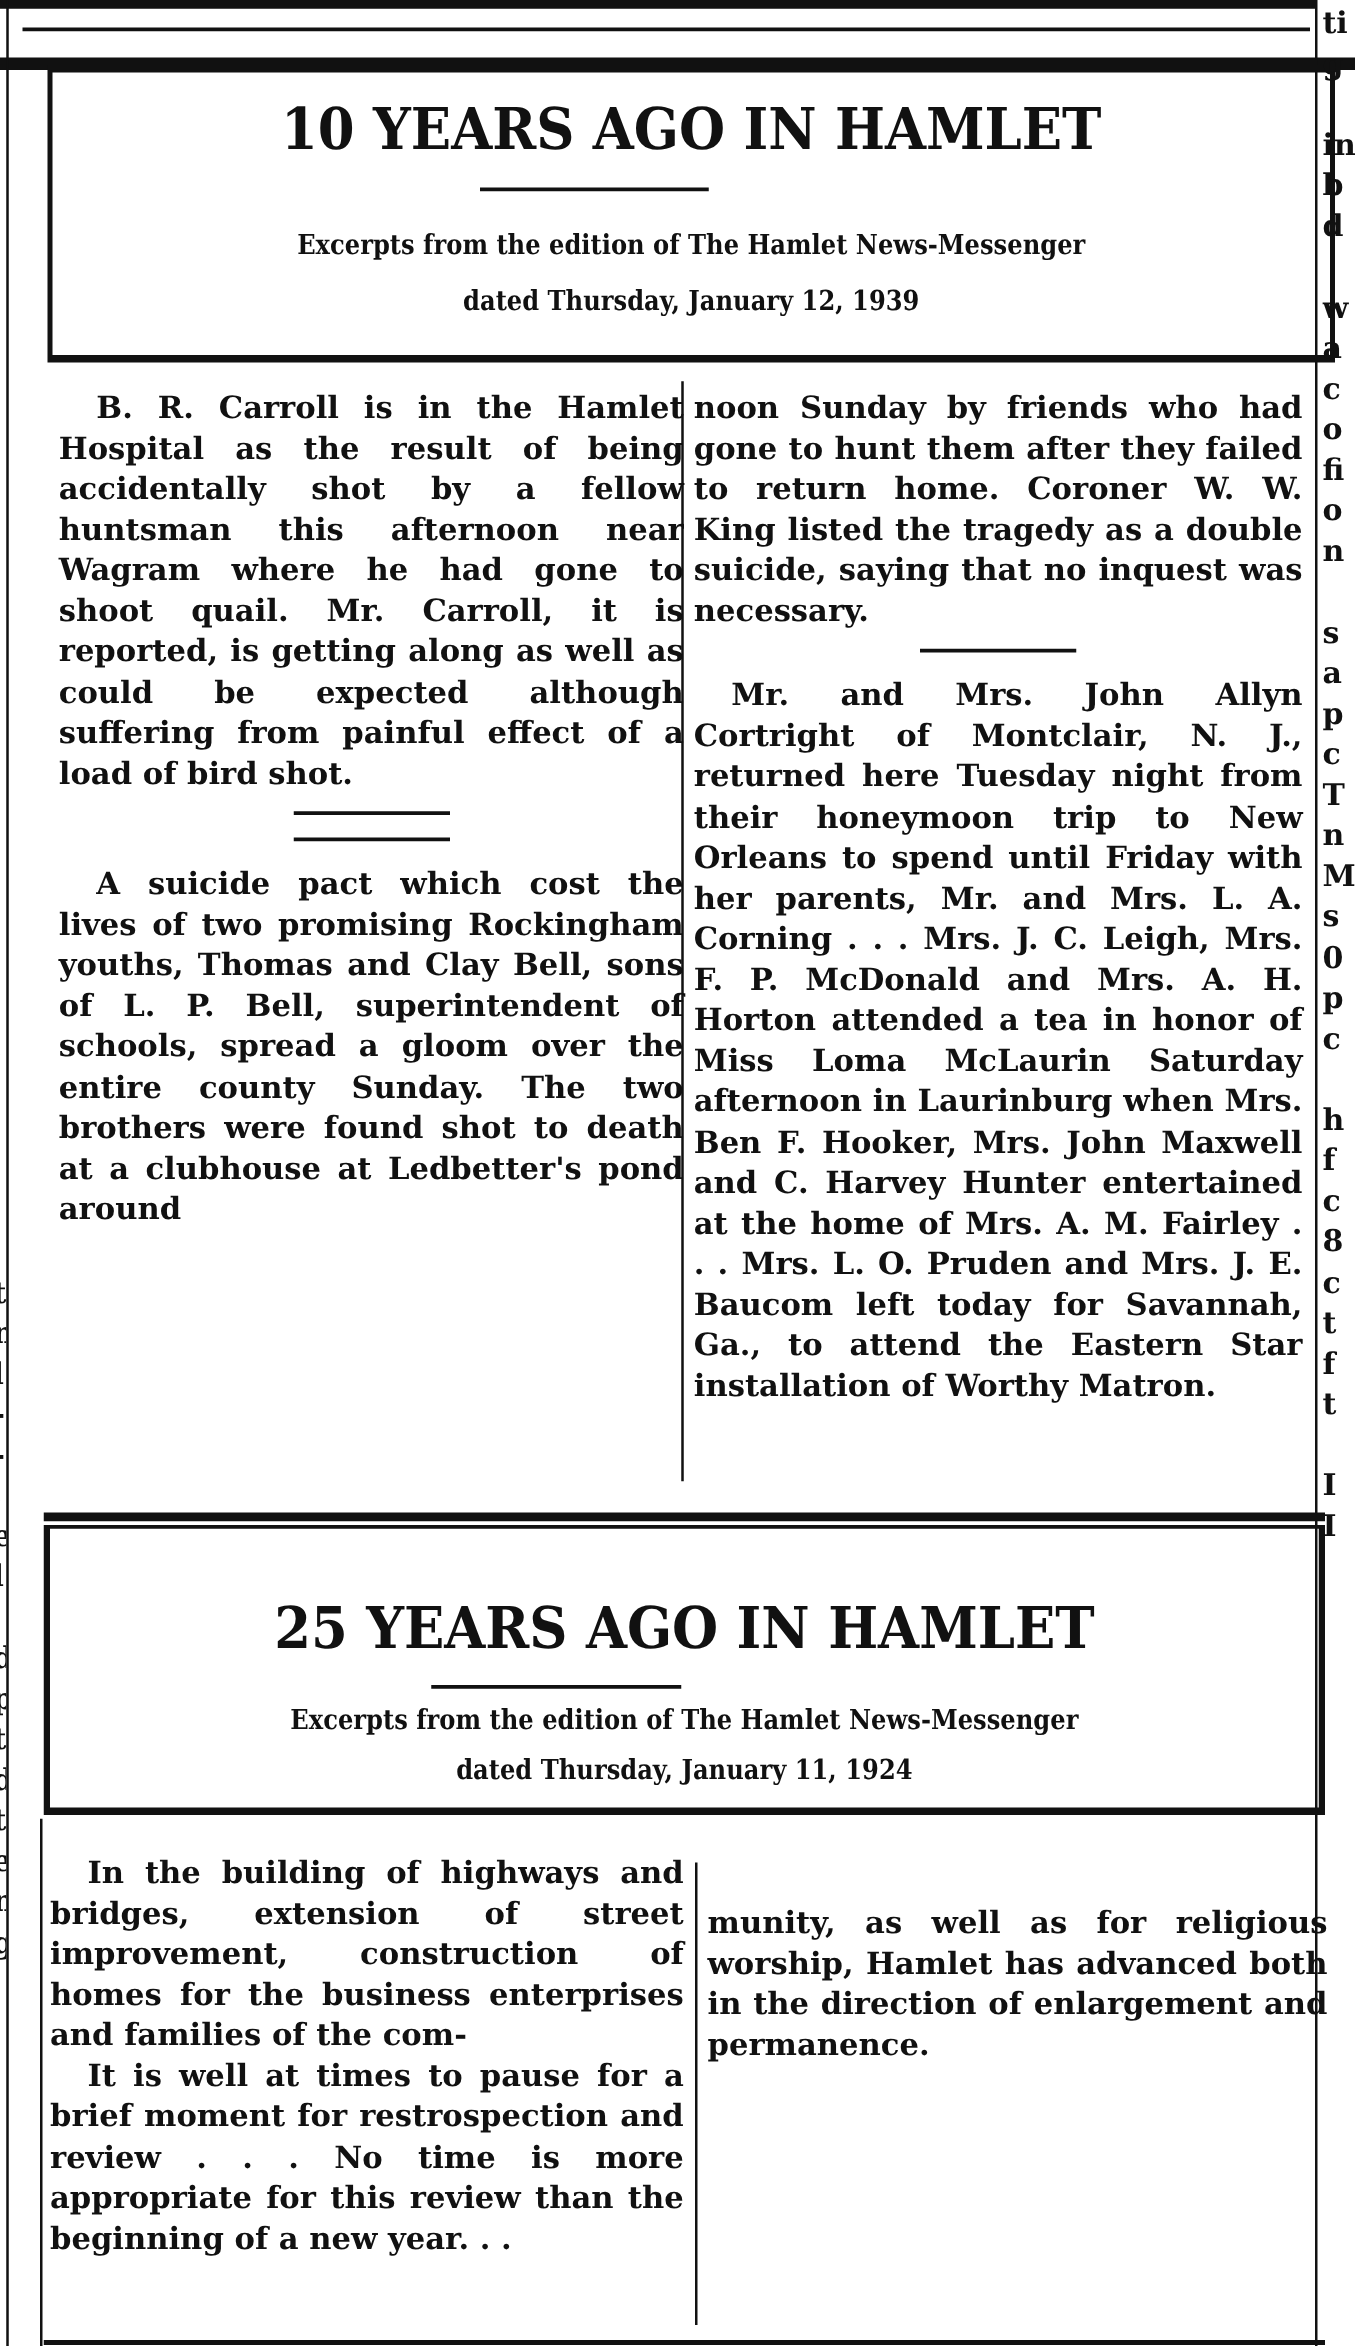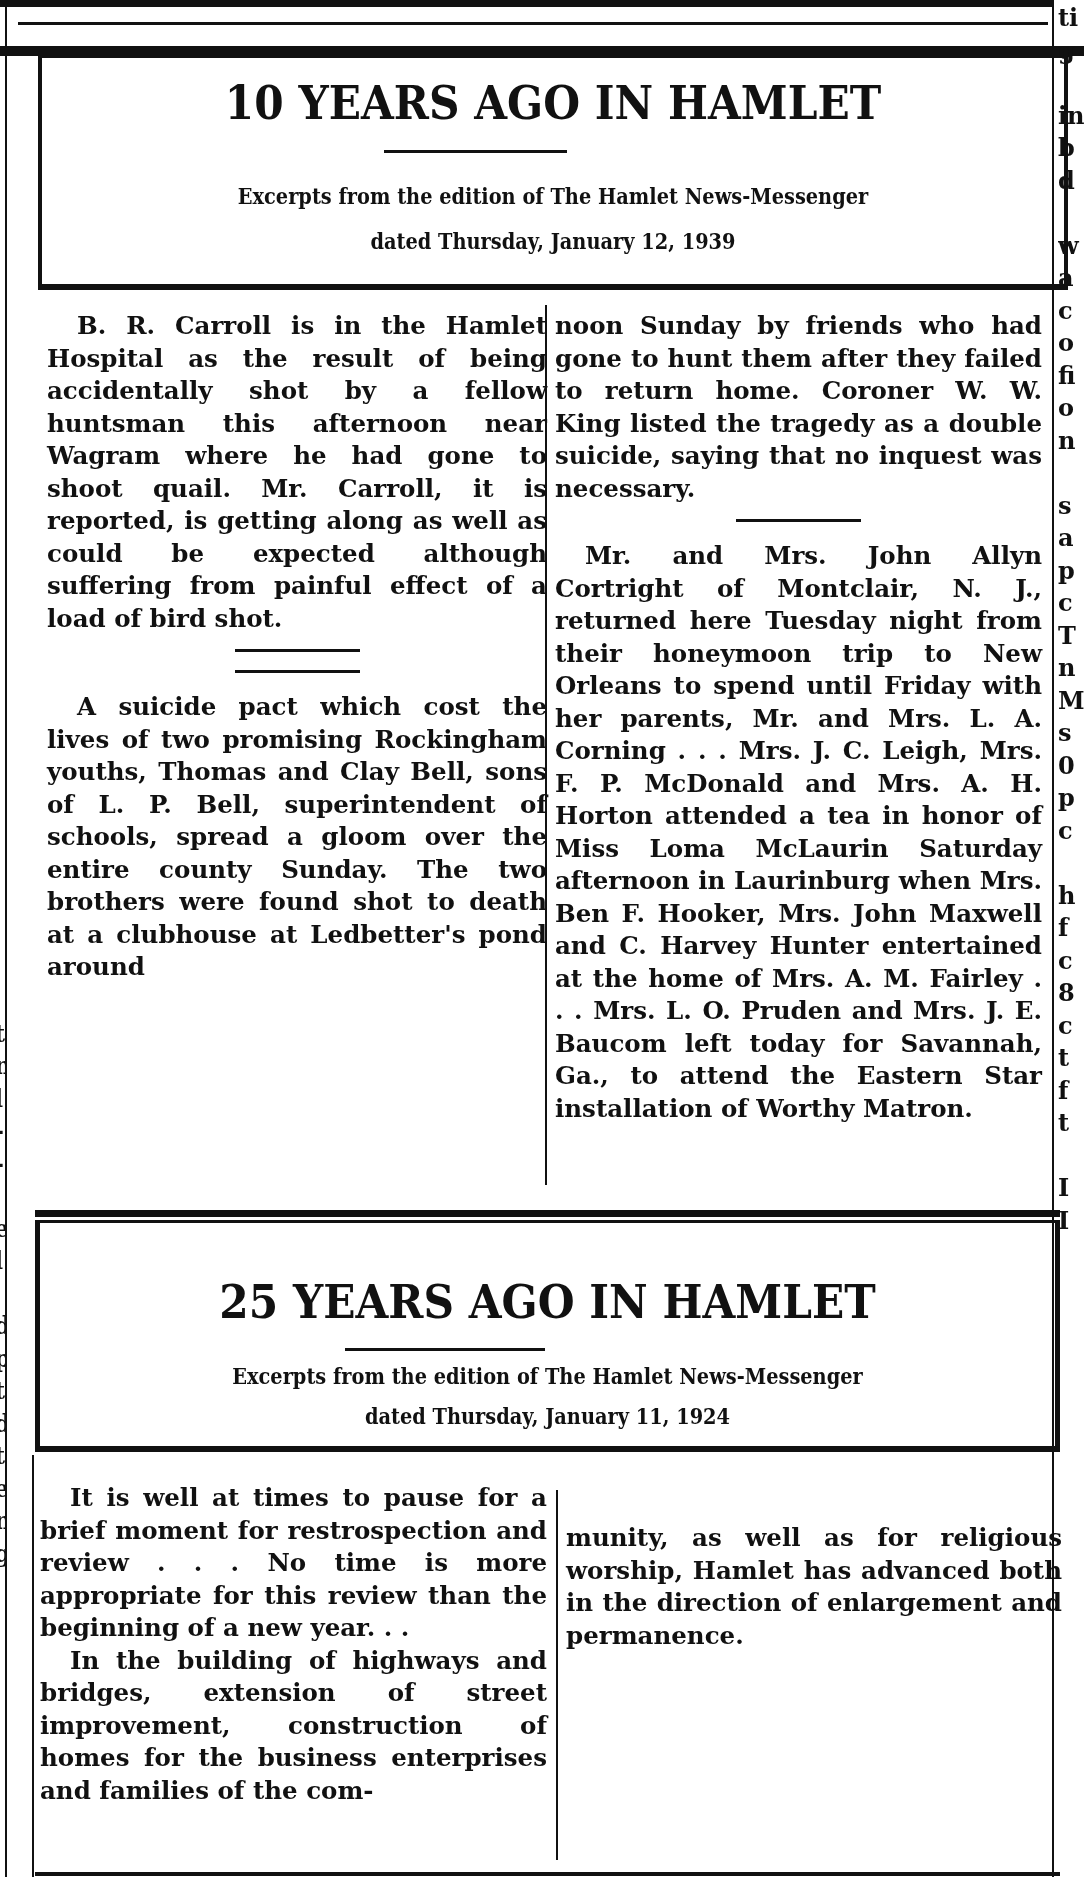--- a/index.html
+++ b/index.html
@@ -52,22 +52,22 @@
   <div class="headline" style="top:52px;">25 YEARS AGO IN HAMLET</div>
   <div class="rule" style="left:305px;width:200px;top:125px;"></div>
   <div class="sub" style="top:140px;">Excerpts from the edition of The Hamlet News-Messenger</div>
   <div class="sub" style="top:180px;">dated Thursday, January 11, 1924</div>
 </div>
 
 <div class="vline" style="left:556px;top:1490px;width:2px;height:370px;"></div>
 <div class="vline" style="left:32px;top:1455px;width:2px;height:422px;"></div>
 
 <div class="col" style="left:40px;top:1482px;width:507px;">
+  <p>In the building of highways and bridges, extension of street improvement, construction of homes for the business enterprises and families of the com-</p>
   <p>It is well at times to pause for a brief moment for restrospection and review . . . No time is more appropriate for this review than the beginning of a new year. . .</p>
-  <p>In the building of highways and bridges, extension of street improvement, construction of homes for the business enterprises and families of the com-</p>
 </div>
 
 <div class="col" style="left:566px;top:1482px;width:496px;margin-top:40px;">
   <p class="noindent">munity, as well as for religious worship, Hamlet has advanced both in the direction of enlargement and permanence.</p>
 </div>
 
 <div class="bar" style="left:35px;top:1872px;width:1025px;height:4px;"></div>
 
 <div class="frag" style="left:1058px;top:2px;width:26px;height:1875px;">ti
 g

